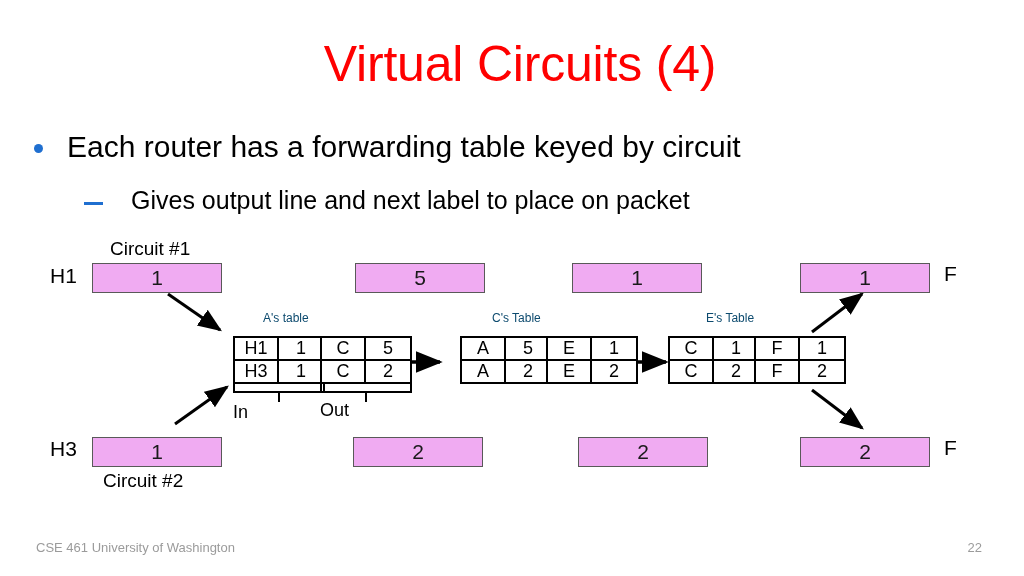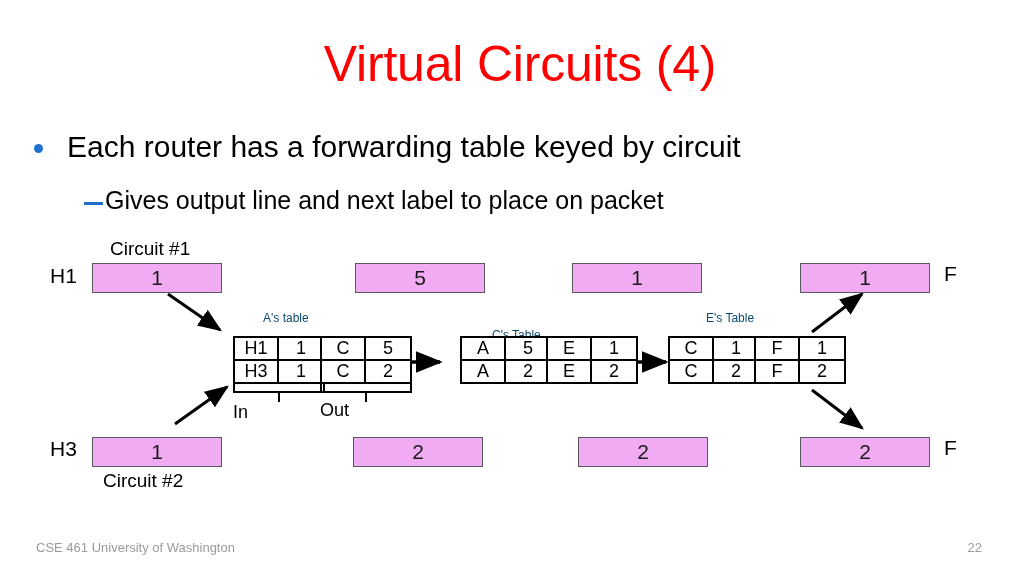--- a/index.html
+++ b/index.html
@@ -24,21 +24,21 @@
     display:flex;align-items:flex-start;gap:24px;
   }
   .bullet-dot{
     width:9px;height:9px;border-radius:50%;background:#1F6FD0;
     margin-top:16px;flex:0 0 auto;
   }
   .bullet-l1 .txt{font-size:30px;line-height:38px;color:#000;}
 
   .bullet-l2{
     position:absolute;left:84px;top:184px;width:920px;
-    display:flex;align-items:flex-start;gap:2px;
+    display:flex;align-items:flex-start;gap:28px;
   }
   .bullet-dash{
     width:19px;height:3px;background:#1F6FD0;margin-top:18px;flex:0 0 auto;
   }
   .bullet-l2 .txt{font-size:25px;line-height:32px;color:#000;}
 
   
   #diagram{position:absolute;left:0;top:232px;width:1024px;height:270px;}
 
   .pkt{
@@ -138,21 +138,21 @@
       <span>5</span>
     </div>
     <div class="pkt" style="left:572px;top:31px;width:130px;height:30px;">
       <span>1</span>
     </div>
     <div class="pkt" style="left:800px;top:31px;width:130px;height:30px;">
       <span>1</span>
     </div>
 
     <div class="tbl-label" style="left:263px;top:79px;">A's table</div>
-    <div class="tbl-label" style="left:492px;top:96px;">C's Table</div>
+    <div class="tbl-label" style="left:492px;top:79px;">C's Table</div>
     <div class="tbl-label" style="left:706px;top:79px;">E's Table</div>
 
     <div class="ftable" style="left:233px;top:104px;width:92px;height:48px;">
       <div class="cell">H1</div>
       <div class="cell">1</div>
       <div class="cell">H3</div>
       <div class="cell">1</div>
     </div>
     <div class="bracket" style="left:233px;top:152px;width:92px;"></div>
     <div class="bracket-stem" style="left:278px;top:161px;"></div>

